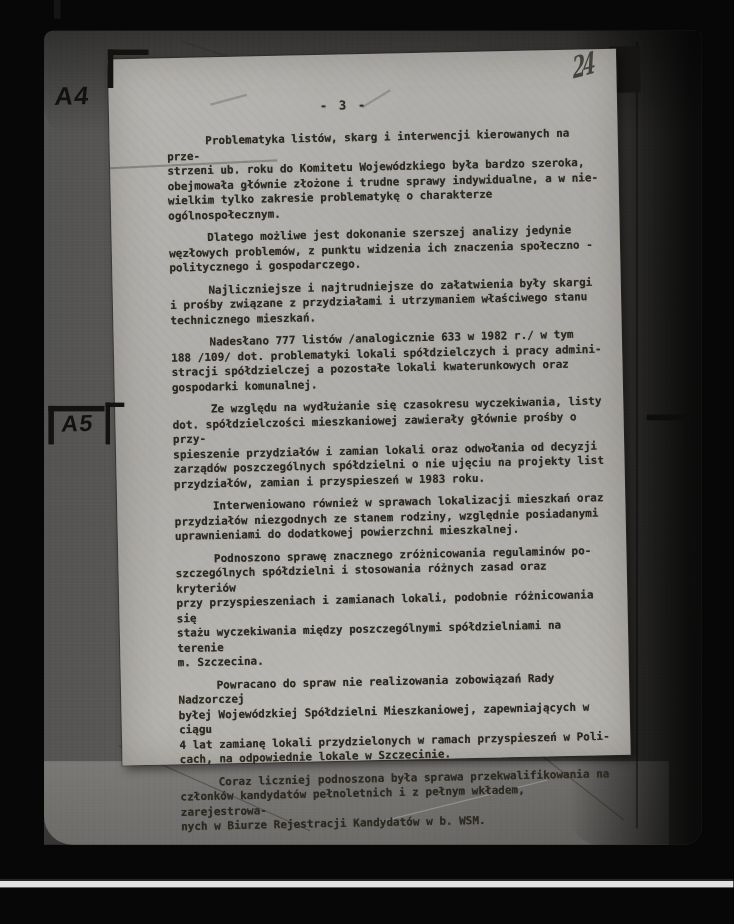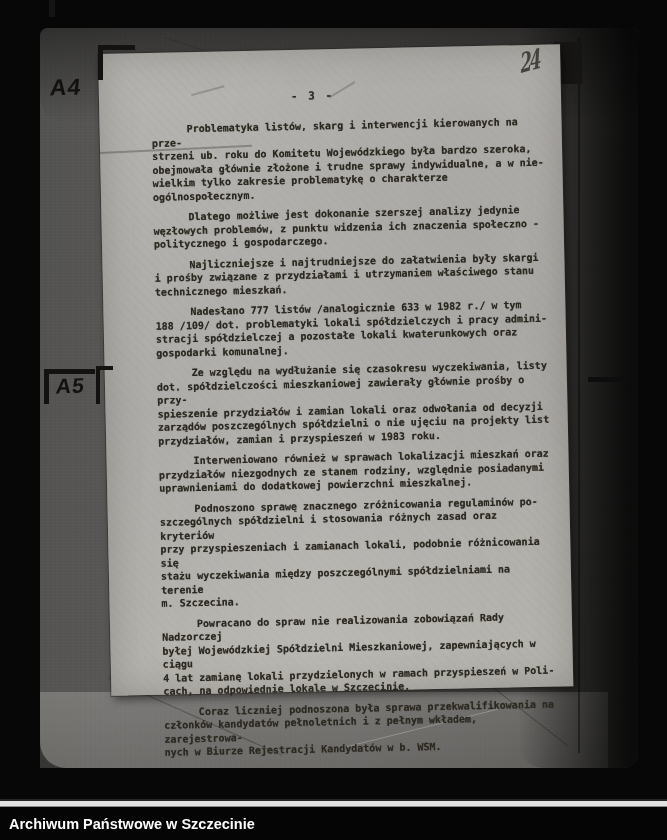--- a/index.html
+++ b/index.html
@@ -143,17 +143,14 @@
   <div id="reg-tl" class="regmark"></div>
   <div id="label-a4" class="framelabel">A4</div>
 
   <div id="reg-a5-bracket" class="regmark"></div>
   <div id="label-a5" class="framelabel">A5</div>
   <div id="reg-a5-edge" class="regmark"></div>
 
   <div id="reg-right" class="regmark"></div>
 
   <div id="footer-strip"></div>
-  <div id="footer-bar">
-    <span>Archiwum Państwowe w Szczecinie</span>
-  </div>
 
 </div>
 
 </body></html>

